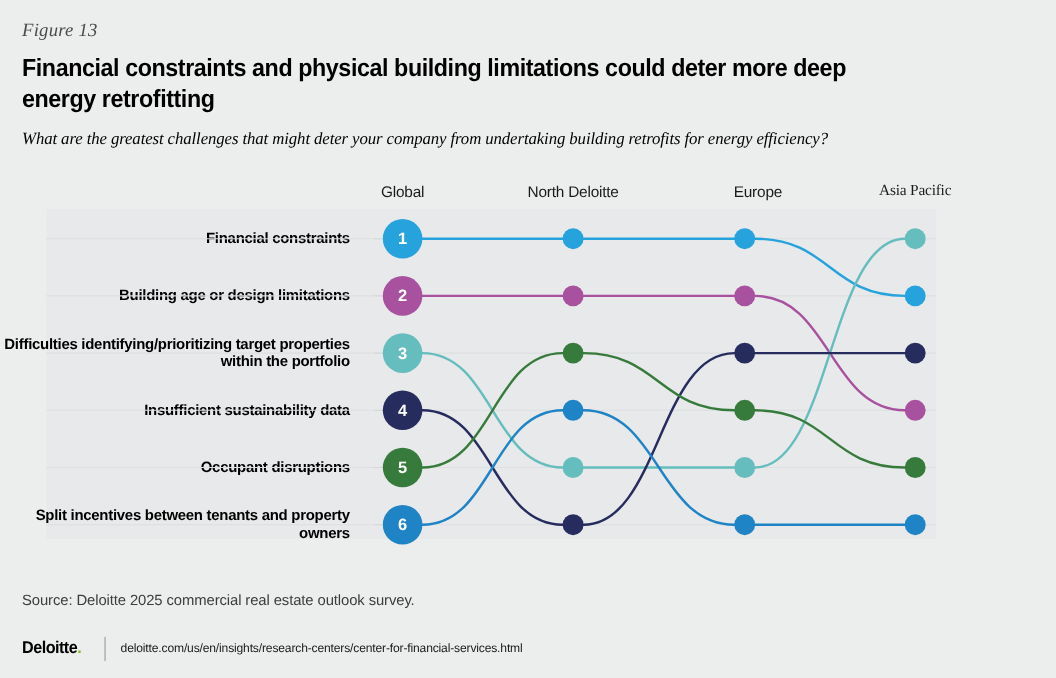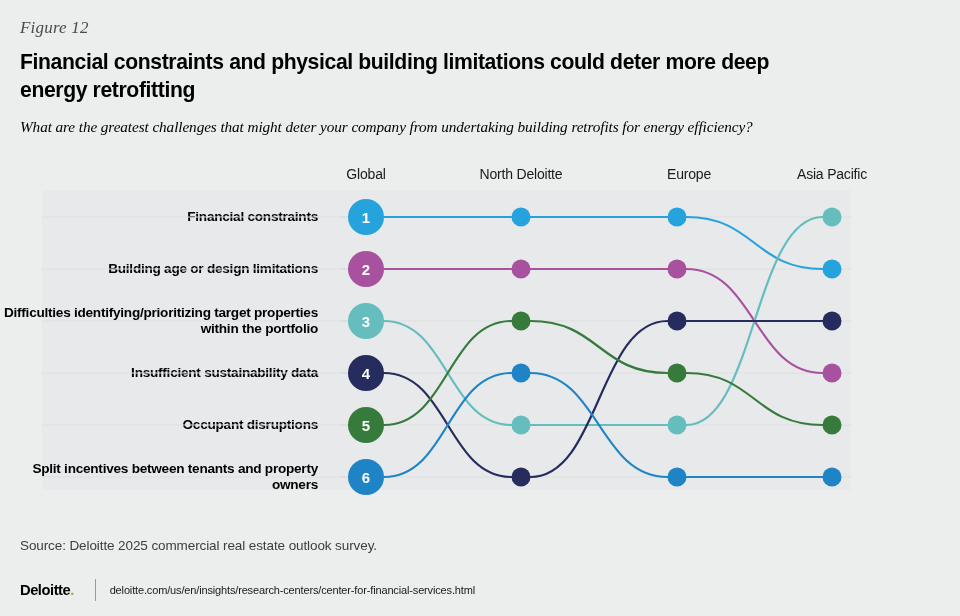--- a/index.html
+++ b/index.html
@@ -102,33 +102,33 @@
   .footer-url{
     font-size:11px;color:#1a1a1a;letter-spacing:-0.15px;
     white-space:nowrap;
   }
 </style>
 </head>
 <body>
 
 <div class="page">
 
-  <div class="figure-label">Figure 12</div>
+  <div class="figure-label">Figure 13</div>
 
   <div class="title">Financial constraints and physical building limitations could deter more deep energy retrofitting</div>
 
   <div class="subtitle">What are the greatest challenges that might deter your company from undertaking building retrofits for energy efficiency?</div>
 
   <div class="chart-wrap">
     <div class="panel"></div>
     <div class="col-headers">
         <div class="col-header" style="left: 366px;">Global</div>
         <div class="col-header" style="left: 521px;">North Deloitte</div>
         <div class="col-header" style="left: 677px; margin-left: 12px;">Europe</div>
-        <div class="col-header" style="left: 832px;">Asia Pacific</div>
+        <div class="col-header" style="left: 832px; font-family: Liberation Serif, serif;">Asia Pacific</div>
       </div>
     <div class="row-labels">
         <div class="row-label" style="top: 61px;">Financial constraints</div>
         <div class="row-label" style="top: 113px;">Building age or design limitations</div>
         <div class="row-label" style="top: 165px;">Difficulties identifying/prioritizing target properties within the portfolio</div>
         <div class="row-label" style="top: 217px;">Insufficient sustainability data</div>
         <div class="row-label" style="top: 269px;">Occupant disruptions</div>
         <div class="row-label" style="top: 321px;">Split incentives between tenants and property owners</div>
       </div>
     <svg class="flow" viewBox="0 0 960 360" preserveAspectRatio="none">

